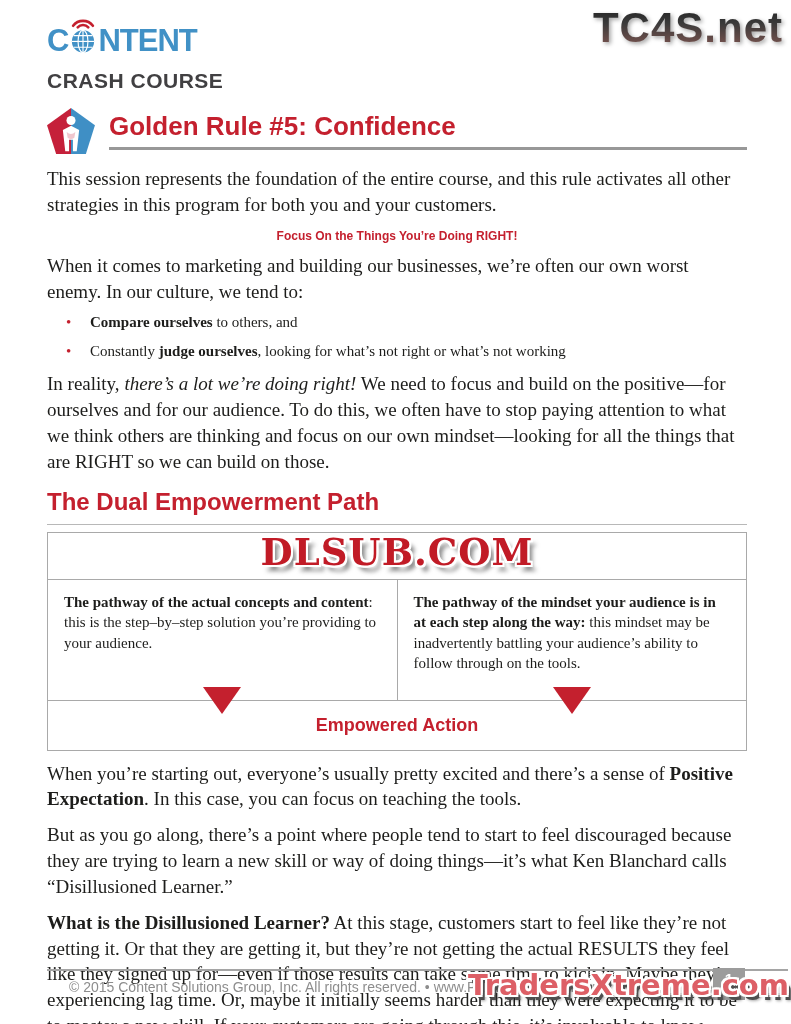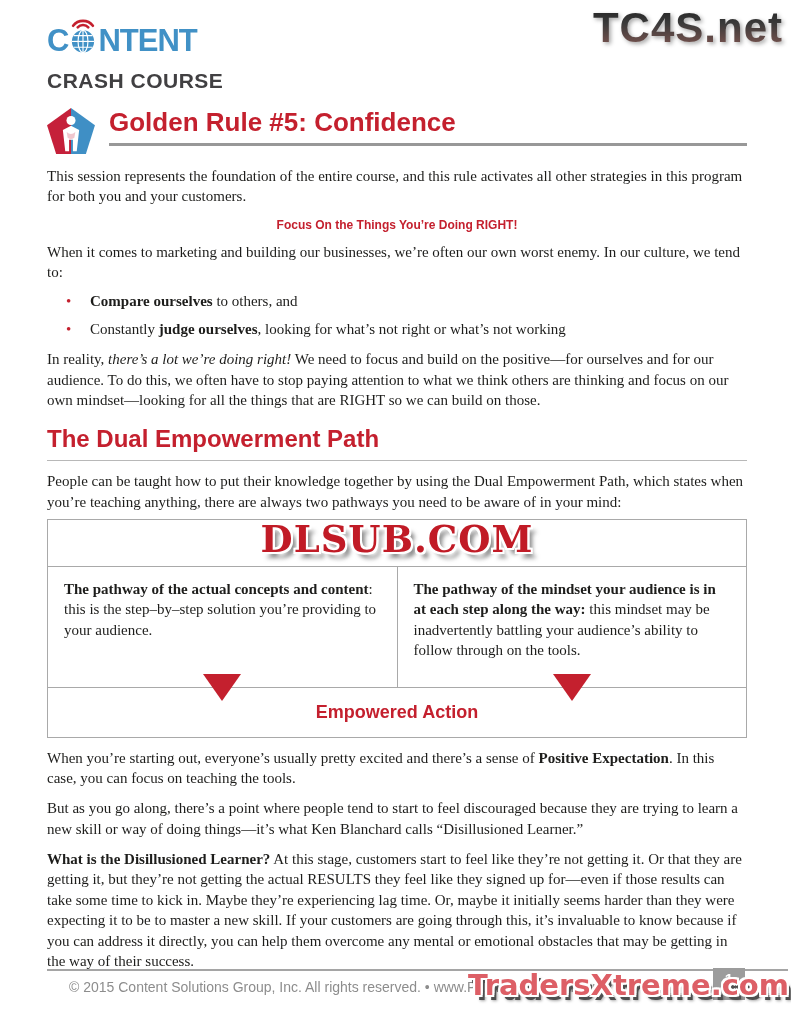--- a/index.html
+++ b/index.html
@@ -58,42 +58,42 @@
     font-weight: bold;
     font-size: 21px;
     letter-spacing: 0.5px;
     line-height: 1.05;
   }
 
   
   .title-row {
     margin-top: 16px;
     display: flex;
-    align-items: flex-start;
+    align-items: center;
     gap: 14px;
   }
   .pentagon { width: 48px; height: 46px; flex: none; }
   .title-wrap {
     flex: 1;
     border-bottom: 3px solid #989898;
     padding-bottom: 6px;
   }
   h1.page-title {
     margin: 0;
     font-family: "Liberation Sans", sans-serif;
     font-weight: bold;
     font-size: 26px;
     color: #c4202e;
     line-height: 1.1;
   }
 
   
   p.body-text {
     margin: 10px 0 0 0;
-    font-size: 15px;
+    font-size: 19px;
     line-height: 1.36;
   }
   p.mt-intro   { margin-top: 12px; }
   .callout {
     margin-top: 11px;
     text-align: center;
     font-family: "Liberation Sans", sans-serif;
     font-weight: bold;
     font-size: 12px;
     color: #c4202e;
@@ -304,21 +304,20 @@
       <li>
         <span class="bullet-dot">•</span>
         <span>Constantly </span><span class="bold">judge ourselves</span><span>, looking for what’s not right or what’s not working</span>
       </li>
     </ul>
 
     <p class="body-text mt-reality"><span>In reality, </span><span class="italic">there’s a lot we’re doing right!</span><span> We need to focus and build on the positive—for ourselves and for our audience. To do this, we often have to stop paying attention to what we think others are thinking and focus on our own mindset—looking for all the things that are RIGHT so we can build on those.</span></p>
 
     <h2 class="section-heading">The Dual Empowerment Path</h2>
 
-    <p class="body-text mt-path">People can be taught how to put their knowledge together by using the Dual Empowerment Path, which states when you’re teaching anything, there are always two pathways you need to be aware of in your mind:</p>
 
     <table class="dual-path">
       <tbody>
         <tr class="wm-row">
           <td colspan="2">
             <span class="dlsub">DLSUB.COM</span>
           </td>
         </tr>
         <tr class="body-row">
           <td>

